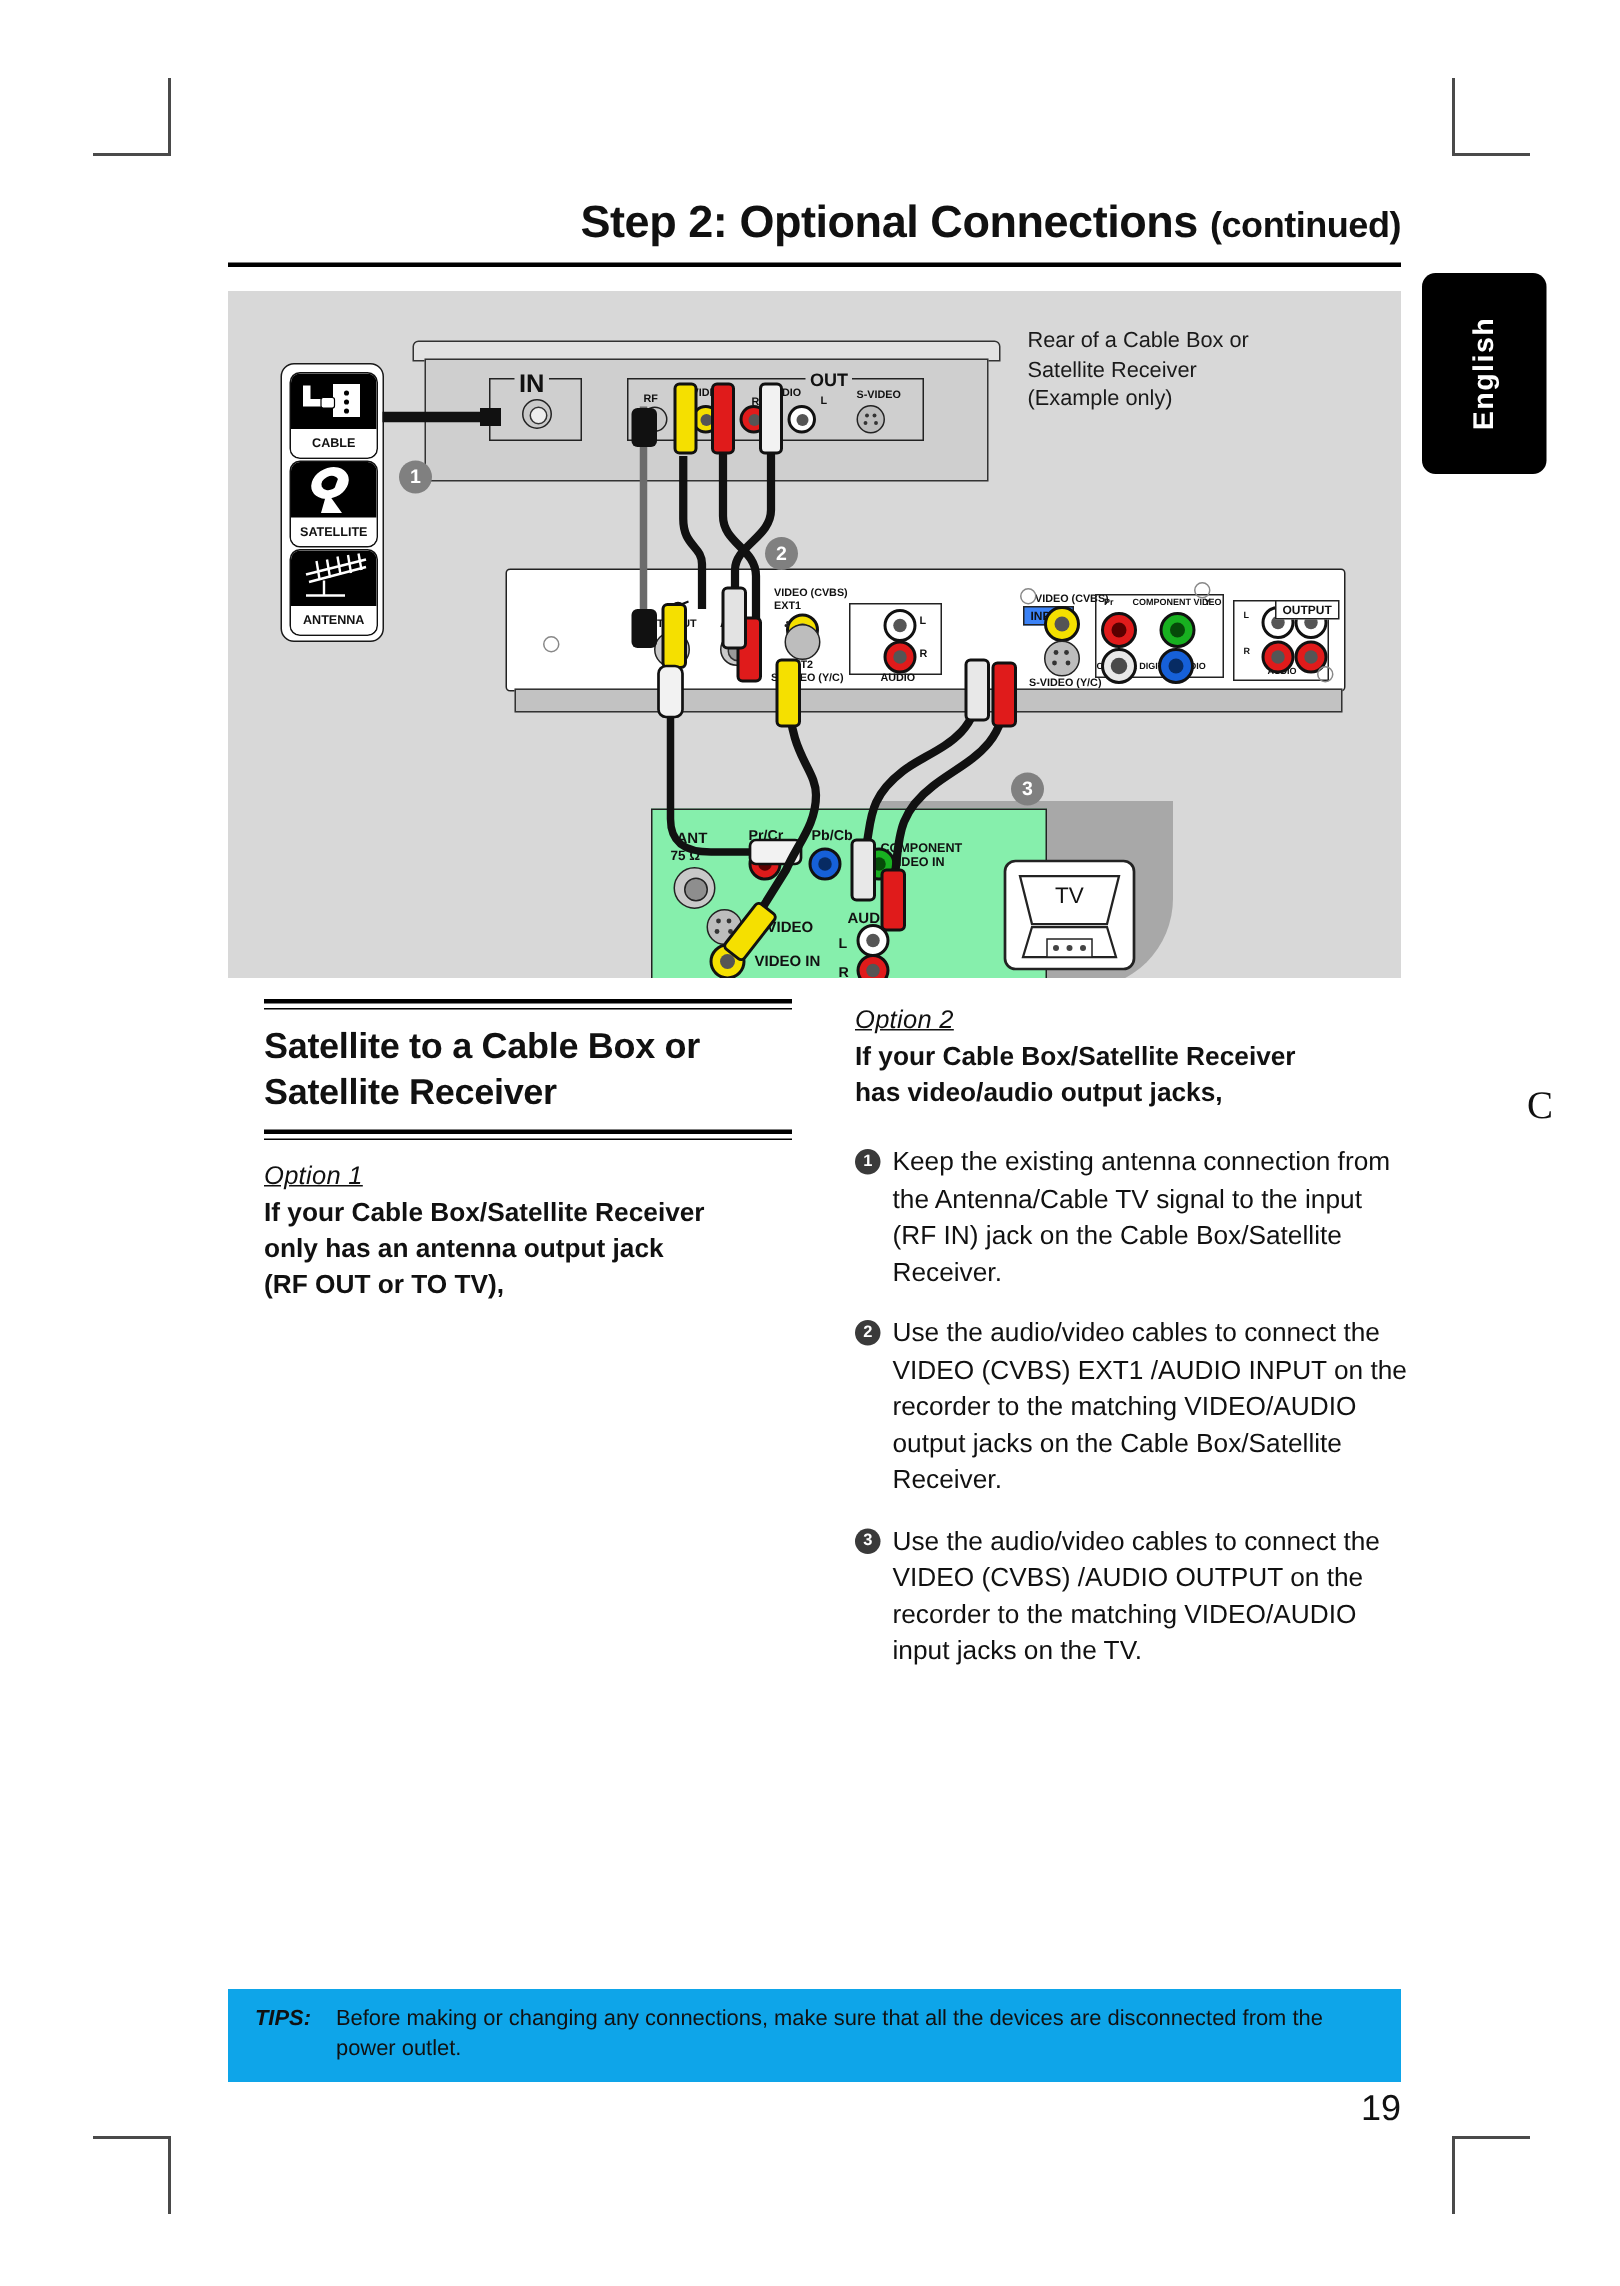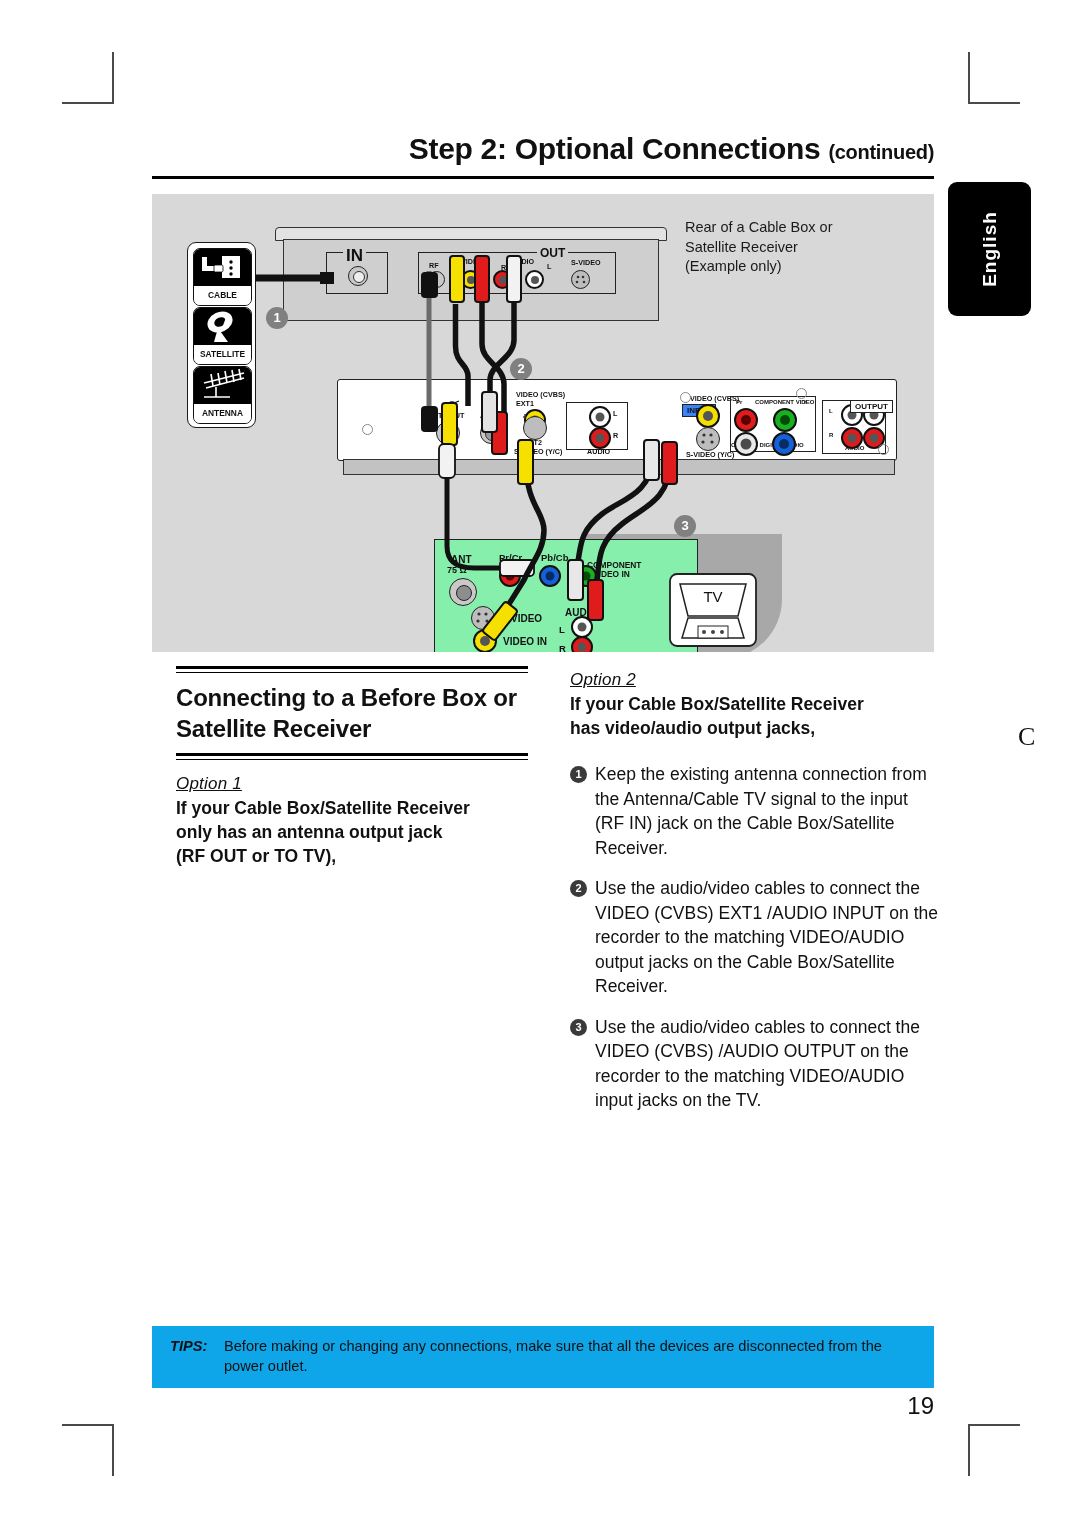--- a/index.html
+++ b/index.html
@@ -10,21 +10,21 @@
   .cropmark{position:absolute;}
   .cropmark .v{position:absolute;background:#4a4a4a;width:2px;}
   .cropmark .h{position:absolute;background:#4a4a4a;height:2px;}
 
   
   #page-header{position:absolute;left:152px;top:131px;width:782px;}
   #page-title{
     text-align:right;font-weight:bold;font-size:30px;letter-spacing:-0.3px;
     line-height:36px;white-space:nowrap;
   }
-  #page-title .cont{font-size:20px;font-weight:bold;}
+  #page-title .cont{font-size:24px;font-weight:bold;}
   #title-rule{margin-top:6px;border-top:3px solid #000;}
 
   
   #lang-tab{
     position:absolute;left:948px;top:182px;width:83px;height:134px;
     background:#000;border-radius:9px;
   }
   #lang-tab span{
     position:absolute;left:50%;top:50%;
     transform:translate(-50%,-50%) rotate(-90deg);
@@ -458,21 +458,21 @@
 
     <path d="M518 268 C518 306 490 314 470 330 C444 350 448 368 444 394" stroke="#111" stroke-width="5.5" fill="none"></path>
     <rect x="510" y="248" width="15" height="42" rx="3" fill="#e01b1b" stroke="#111" stroke-width="2"></rect>
     <rect x="436" y="386" width="15" height="40" rx="3" fill="#e01b1b" stroke="#111" stroke-width="2"></rect>
   </svg>
 </div>
 
 <div id="col-left">
   <div class="rule-dbl"></div>
   <h2 class="sect">
-    <span>Connecting to a Before Box or</span><br>
+    <span>Satellite to a Cable Box or</span><br>
     <span>Satellite Receiver</span>
   </h2>
   <div class="rule-dbl2"></div>
   <p class="opt">Option 1</p>
   <p class="lead">
     <span>If your Cable Box/Satellite Receiver</span><br>
     <span>only has an antenna output jack</span><br>
     <span>(RF OUT or TO TV),</span>
   </p>
 </div>

